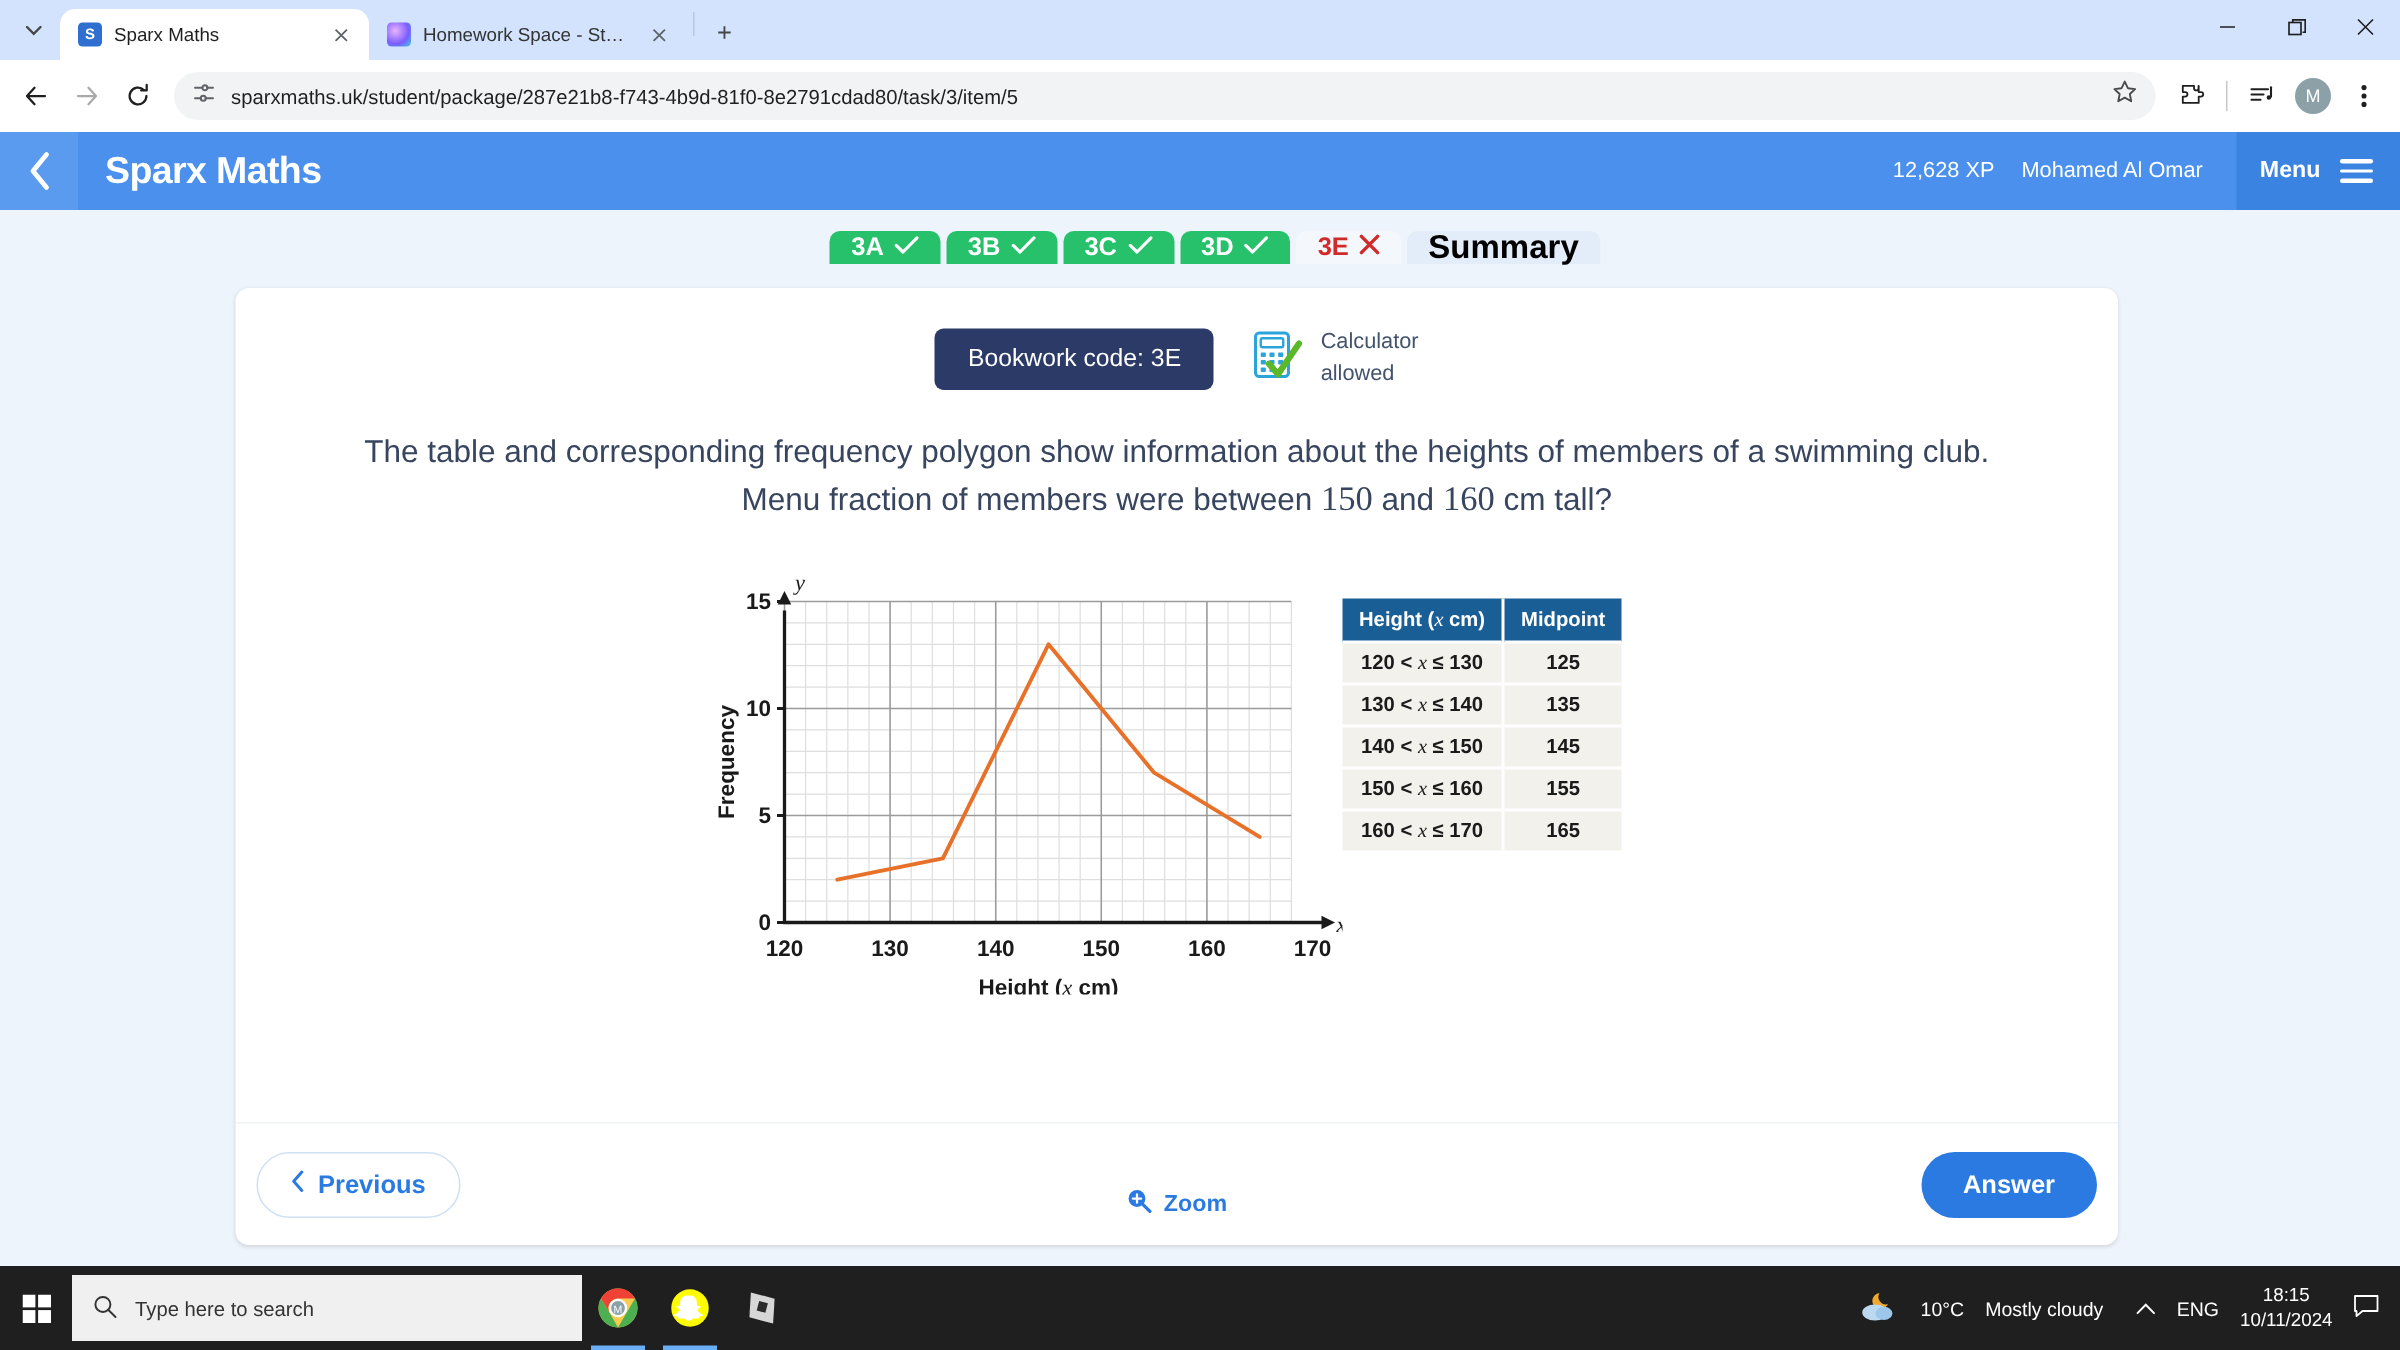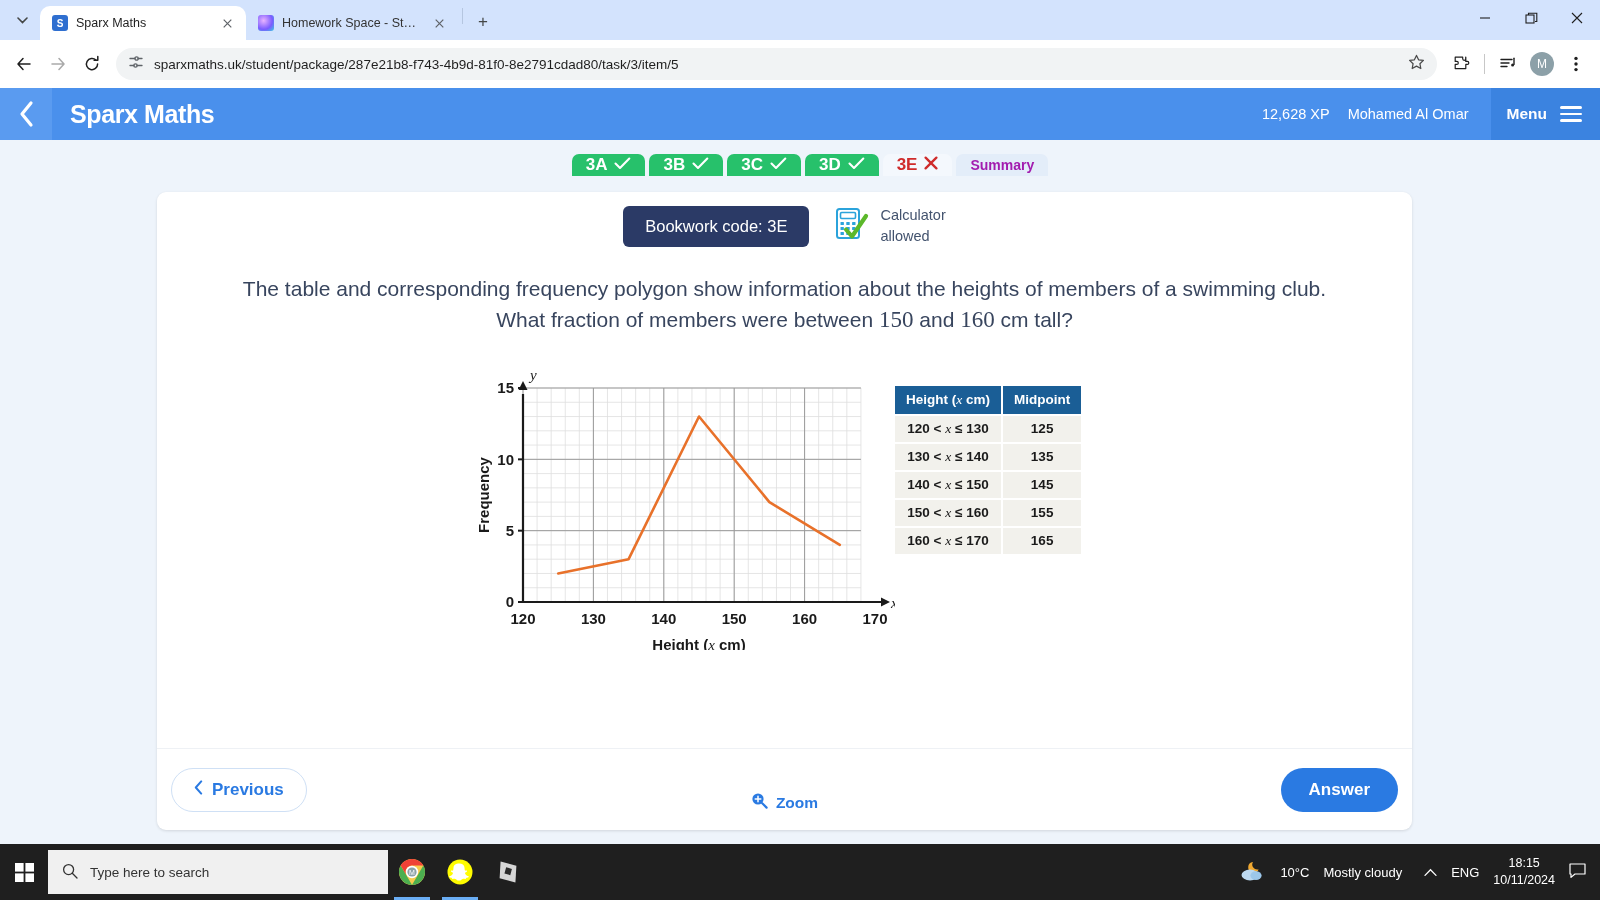--- a/index.html
+++ b/index.html
@@ -66,26 +66,26 @@
   .menu-box { background: #3b83e0; height: 52px; display: flex; align-items: center; gap: 13px; padding: 0 18px 0 16px; }
   .menu-label { font-size: 15.5px; font-weight: 700; }
   .burger { display: flex; flex-direction: column; gap: 4px; }
   .burger i { display: block; width: 22px; height: 2.6px; background: #fff; border-radius: 2px; }
 
   .tabs-row { height: 36px; display: flex; align-items: flex-end; justify-content: center; gap: 4px; padding-left: 20px; }
   .qtab { height: 22px; border-radius: 7px 7px 0 0; display: flex; align-items: center; gap: 7px;
     padding: 0 14px; font-size: 17px; font-weight: 700; }
   .qtab.done { background: #27c16b; color: #fff; }
   .qtab.current { background: #f4f8fd; color: #cf2b2b; }
-  .qtab.summary { background: #e3edf9; color: #a21caf; font-size: 14px; }
+  .qtab.summary { background: #e3edf9; color: #000000; font-size: 22px; }
 
   .card { position: absolute; left: 157px; top: 104px; width: 1255px; height: 638px;
     background: #fff; border-radius: 9px; box-shadow: 0 1px 3px rgba(0,0,0,.12); }
 
-  .badge-row { display: flex; justify-content: center; align-items: center; gap: 24px; margin-top: 13px; }
+  .badge-row { display: flex; justify-content: center; align-items: center; gap: 24px; margin-top: 26px; }
   .bookwork { background: #2b3a66; color: #fff; font-size: 16.5px; border-radius: 6px; padding: 11px 22px; }
   .calc { display: flex; align-items: center; gap: 11px; }
   .calc-text { color: #43536e; font-size: 14.5px; line-height: 1.45; }
 
   .question { text-align: center; color: #38455e; font-size: 21px; line-height: 1.38;
     margin: 28px auto 0; max-width: 1120px; }
   .mathnum { font-family: "Liberation Serif", serif; font-size: 23px; }
 
   .figure { position: relative; margin-top: 24px; height: 300px; }
 
@@ -330,21 +330,21 @@
           <span class="calc-text">
             <span>Calculator</span><br>
             <span>allowed</span>
           </span>
         </div>
       </div>
 
       <div class="question">
         <span>The table and corresponding frequency polygon show information about the heights of members of a</span>
         <span>swimming club.</span><br>
-        <span>What fraction of members were between </span><span class="mathnum">150</span><span> and </span><span class="mathnum">160</span><span> cm tall?</span>
+        <span>Menu fraction of members were between </span><span class="mathnum">150</span><span> and </span><span class="mathnum">160</span><span> cm tall?</span>
       </div>
 
       <div class="figure">
 
         <div class="chart-wrap">
           <svg id="chart-svg" width="420" height="290" viewBox="0 0 420 290">
               <line x1="48" y1="242" x2="48" y2="28" stroke="#dedede" stroke-width="0.8"></line>
               <line x1="62.08" y1="242" x2="62.08" y2="28" stroke="#dedede" stroke-width="0.8"></line>
               <line x1="76.16" y1="242" x2="76.16" y2="28" stroke="#dedede" stroke-width="0.8"></line>
               <line x1="90.24" y1="242" x2="90.24" y2="28" stroke="#dedede" stroke-width="0.8"></line>

